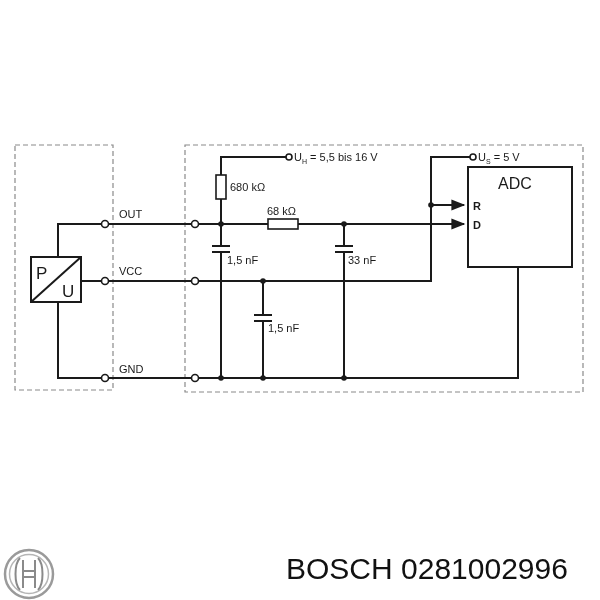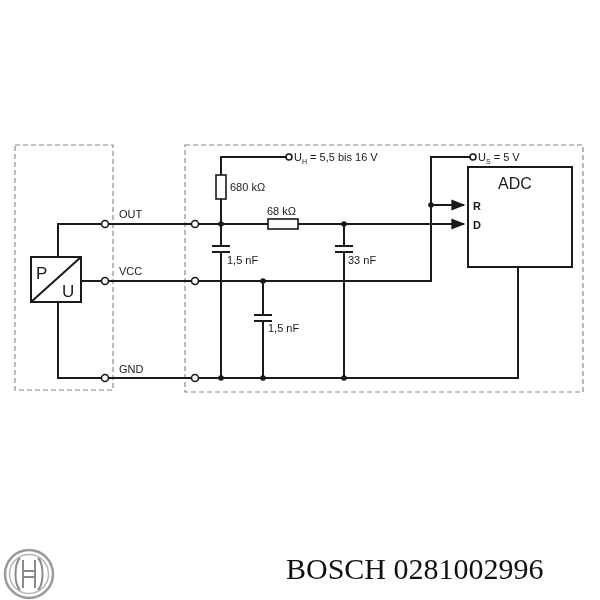--- a/index.html
+++ b/index.html
@@ -1,19 +1,19 @@
 <!DOCTYPE html>
 <html><head>
 <meta charset="utf-8">
 <style>
   html, body { margin: 0; padding: 0; background: #ffffff; }
   body { width: 600px; height: 600px; position: relative; overflow: hidden; font-family: "Liberation Sans", sans-serif; }
   #diagram { position: absolute; left: 0; top: 0; }
   .lbl { font-family: "Liberation Sans", sans-serif; fill: #1a1a1a; }
-  .caption { position: absolute; left: 286px; top: 552px; font-size: 30px; color: #111; font-family: Liberation Serif, serif; letter-spacing: 0px; }
+  .caption { position: absolute; left: 286px; top: 552px; font-size: 30px; color: #111; font-family: Liberation Sans, sans-serif; letter-spacing: 0px; }
   .logo { position: absolute; left: 3px; top: 548px; width: 52px; height: 52px; }
 </style>
 </head>
 <body>
 
 <svg id="diagram" width="600" height="600" viewBox="0 0 600 600" xmlns="http://www.w3.org/2000/svg">
   <defs>
     <marker id="arrow" viewBox="0 0 10 10" refX="9" refY="5" markerWidth="9" markerHeight="7" orient="auto">
       <path d="M0,1 L10,5 L0,9 Z" fill="#1a1a1a"></path>
     </marker>

